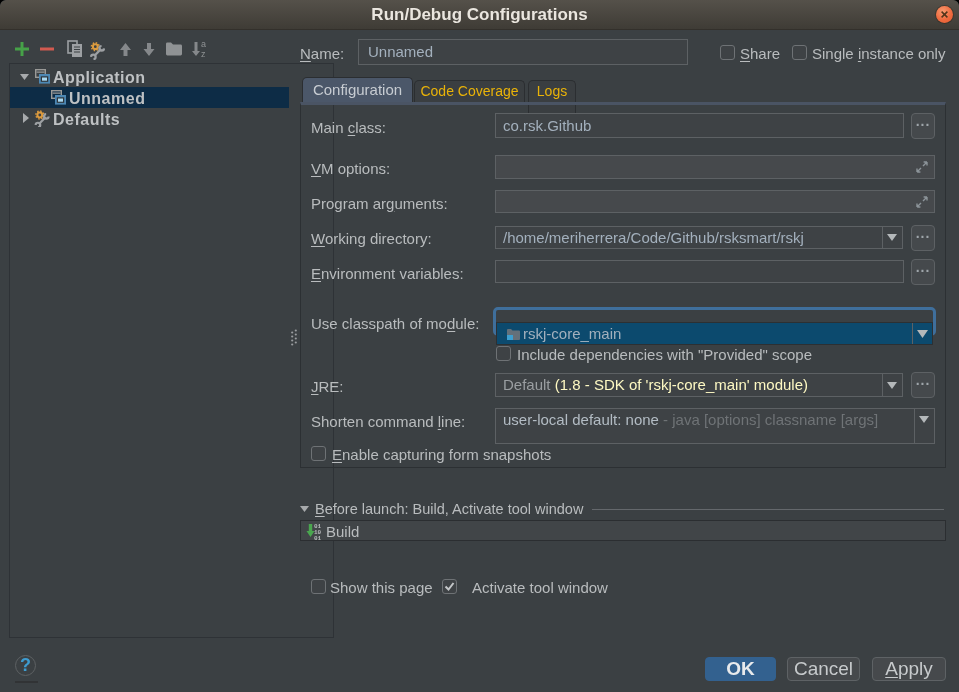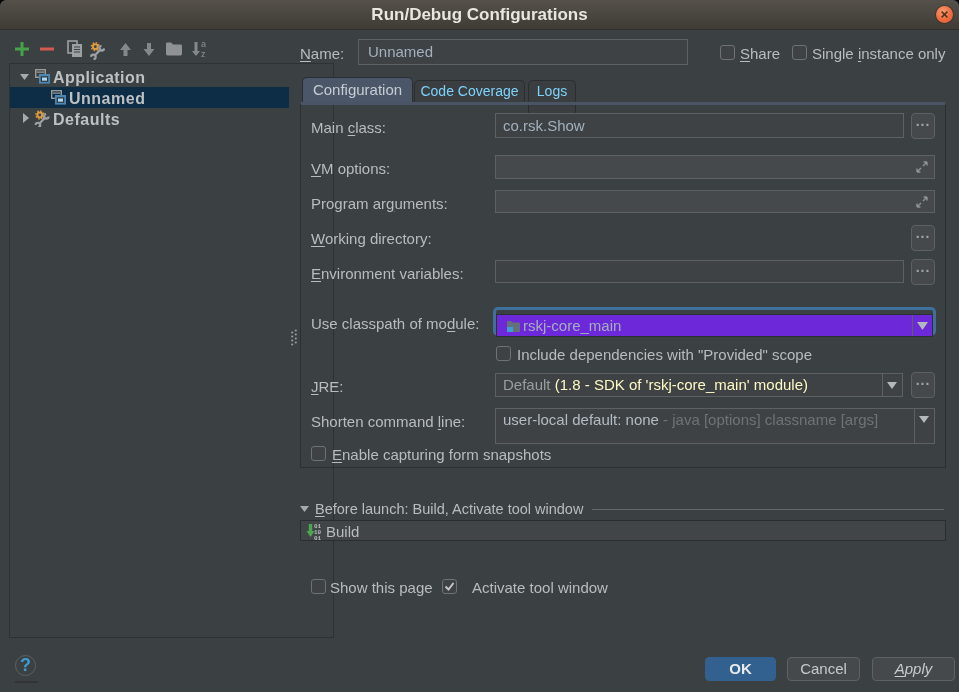--- a/index.html
+++ b/index.html
@@ -13,26 +13,26 @@
   .lbl{position:absolute;font-size:15px;color:#b9bcbe;white-space:nowrap;}
   .fld{position:absolute;background:#3e4245;border:1px solid #5d6164;box-sizing:border-box;font-size:15px;color:#a3b0bd;white-space:nowrap;}
   .fld .txt{padding-left:7px;display:block;overflow:hidden;}
   u{text-decoration:underline;text-underline-offset:2px;}
   .cb{position:absolute;width:15px;height:15px;box-sizing:border-box;border:1px solid #6e7275;border-radius:3px;background:#3e4245;}
   .dots{letter-spacing:1px;color:#9fa6ab;}
   .treebox{position:absolute;left:9px;top:63px;width:325px;height:575px;border:1px solid #2e3236;box-sizing:border-box;background:#3b4043;}
   .trow{position:absolute;left:0;width:279px;height:21px;font-size:16px;font-weight:bold;letter-spacing:0.5px;color:#bec1c3;}
   .sel{background:#0d2c46;}
   .tabsel{position:absolute;background:#4b5769;border:1px solid #2b2e31;border-bottom:none;border-radius:5px 5px 0 0;color:#c7ccd2;font-size:14px;text-align:center;box-sizing:border-box;}
-  .tab{position:absolute;background:#3a3e41;border:1px solid #2b2e31;border-bottom:none;border-radius:5px 5px 0 0;color:#7dd3fc;font-size:14px;text-align:center;box-sizing:border-box;}
+  .tab{position:absolute;background:#3a3e41;border:1px solid #2b2e31;border-bottom:none;border-radius:5px 5px 0 0;color:#eab308;font-size:14px;text-align:center;box-sizing:border-box;}
   .panel{position:absolute;left:300px;top:102px;width:646px;height:366px;border:1px solid #2c3033;border-top:3px solid #4a5464;box-sizing:border-box;}
   .btn3{position:absolute;width:24px;height:26px;background:#45494c;border:1px solid #5d6164;border-radius:4px;box-sizing:border-box;color:#b0b3b5;text-align:center;line-height:14px;font-size:14px;letter-spacing:1px;font-weight:bold;}
   .combobox .arrowbox{position:absolute;right:0;top:0;bottom:0;width:19px;border-left:1px solid #5d6164;}
   .buildbox{position:absolute;left:300px;top:520px;width:646px;height:21px;background:#414548;border:1px solid #2b2e31;box-sizing:border-box;}
-  .pbtn{position:absolute;height:24px;box-sizing:border-box;border-radius:4px;font-size:15px;text-align:center;background:#46494c;border:1px solid #5e6265;color:#c7cacc;line-height:22px;}
+  .pbtn{position:absolute;height:24px;box-sizing:border-box;border-radius:4px;font-size:19px;text-align:center;background:#46494c;border:1px solid #5e6265;color:#c7cacc;line-height:22px;}
 </style>
 </head>
 <body>
 <div class="dlg">
 
   <div class="titlebar">
     <div class="title">Run/Debug Configurations</div>
     <div class="closebtn">
         <svg style="position:absolute;left:4px;top:4px;" width="9" height="9" viewBox="0 0 9 9">
           <path d="M1.6 1.6 L7.4 7.4 M7.4 1.6 L1.6 7.4" stroke="#53351a" stroke-width="1.5"></path>
@@ -145,21 +145,21 @@
   <div class="lbl" style="left:812px;top:45px;">Single <u>i</u>nstance only</div>
 
   <div class="tabsel" style="left:302px;top:77px;width:111px;height:25px;line-height:24px;font-size:15px;">Configuration</div>
   <div class="tab" style="left:414px;top:80px;width:111px;height:22px;line-height:21px;">Code Coverage</div>
   <div class="tab" style="left:528px;top:80px;width:48px;height:38px;line-height:21px;">Logs</div>
 
   <div class="panel"></div>
 
   <div class="lbl" style="left:311px;top:119px;">Main <u>c</u>lass:</div>
   <div class="fld" style="left:495px;top:113px;width:409px;height:25px;">
-      <span class="txt" style="line-height:23px;">co.rsk.Show</span>
+      <span class="txt" style="line-height:23px;">co.rsk.Github</span>
     </div>
   <div class="btn3" style="left:911px;top:113px;"><span class="dots">...</span></div>
 
   <div class="lbl" style="left:311px;top:160px;"><u>V</u>M options:</div>
   <div class="fld" style="left:495px;top:155px;width:440px;height:24px;background:#46494c;"></div>
   <svg class="abs" style="left:915px;top:160px;" width="14" height="14" viewBox="0 0 14 14">
       <g stroke="#8c9499" stroke-width="1.4" fill="none">
         <path d="M8 6 L12 2 M12 2 L12 5.4 M12 2 L8.6 2"></path>
         <path d="M6 8 L2 12 M2 12 L2 8.6 M2 12 L5.4 12"></path>
       </g>
@@ -168,29 +168,37 @@
   <div class="lbl" style="left:311px;top:195px;">Program ar<u>g</u>uments:</div>
   <div class="fld" style="left:495px;top:190px;width:440px;height:23px;background:#46494c;"></div>
   <svg class="abs" style="left:915px;top:195px;" width="14" height="14" viewBox="0 0 14 14">
       <g stroke="#8c9499" stroke-width="1.4" fill="none">
         <path d="M8 6 L12 2 M12 2 L12 5.4 M12 2 L8.6 2"></path>
         <path d="M6 8 L2 12 M2 12 L2 8.6 M2 12 L5.4 12"></path>
       </g>
     </svg>
 
   <div class="lbl" style="left:311px;top:230px;"><u>W</u>orking directory:</div>
+  <div class="fld combobox" style="left:495px;top:226px;width:408px;height:23px;">
+    <span class="txt" style="line-height:21px;">/home/meriherrera/Code/Github/rsksmart/rskj</span>
+    <span class="arrowbox">
+        <svg style="position:absolute;left:4px;top:7px;" width="10" height="7" viewBox="0 0 10 7">
+          <path d="M0 0 L10 0 L5 7 Z" fill="#b4b8ba"></path>
+        </svg>
+      </span>
+  </div>
   <div class="btn3" style="left:911px;top:225px;"><span class="dots">...</span></div>
 
   <div class="lbl" style="left:311px;top:265px;"><u>E</u>nvironment variables:</div>
   <div class="fld" style="left:495px;top:260px;width:409px;height:23px;"></div>
   <div class="btn3" style="left:911px;top:259px;"><span class="dots">...</span></div>
 
   <div class="lbl" style="left:311px;top:315px;">Use classpath of mo<u>d</u>ule:</div>
   <div class="abs" style="left:493px;top:307px;width:443px;height:29px;border:3px solid #3f6f9c;border-radius:5px;box-sizing:border-box;">
-    <div class="fld combobox" style="left:0;top:4px;width:437px;height:23px;border:1px solid #2c3033;background:#6d28d9;">
+    <div class="fld combobox" style="left:0;top:12px;width:437px;height:23px;border:1px solid #2c3033;background:#0c4a6e;">
       <svg class="abs" style="left:9px;top:4px;" width="16" height="15" viewBox="0 0 16 15">
           <path d="M1 3 Q1 2 2 2 L5 2 L6.5 3.5 L13 3.5 Q14 3.5 14 4.5 L14 12 Q14 13 13 13 L2 13 Q1 13 1 12 Z" fill="#64707a"></path>
           <rect x="1" y="8" width="6" height="5" fill="#3d9fd0"></rect>
         </svg>
       <span class="txt" style="line-height:21px;padding-left:26px;">rskj-core_main</span>
       <span class="arrowbox" style="border-left:1px solid #5d6164;">
           <svg style="position:absolute;left:4px;top:7px;" width="11" height="8" viewBox="0 0 11 8">
             <path d="M0 0 L11 0 L5.5 8 Z" fill="#b4b8ba"></path>
           </svg>
         </span>
@@ -259,14 +267,14 @@
       <svg style="position:absolute;left:1px;top:1px;" width="11" height="11" viewBox="0 0 11 11">
         <path d="M1.5 5.5 L4.5 8.5 L9.5 2" stroke="#c3c6c8" stroke-width="2" fill="none"></path>
       </svg>
     </div>
   <div class="lbl" style="left:472px;top:579px;">Activate tool window</div>
 
   <div class="abs" style="left:15px;top:655px;width:21px;height:21px;border:1px solid #5d6163;border-radius:50%;box-sizing:border-box;color:#3e9cd0;font-weight:bold;font-size:18px;text-align:center;line-height:19px;">?</div>
     <div class="abs" style="left:15px;top:681px;width:23px;height:2px;background:#313335;"></div>
   <div class="pbtn" style="left:705px;top:657px;width:71px;background:#33618f;border-color:#33618f;color:#e8eaec;font-weight:bold;">OK</div>
   <div class="pbtn" style="left:787px;top:657px;width:73px;">Cancel</div>
-  <div class="pbtn" style="left:872px;top:657px;width:83px;font-style:italic;"><u>A</u>pply</div>
+  <div class="pbtn" style="left:872px;top:657px;width:74px;"><u>A</u>pply</div>
 </div>
 
 </body></html>

